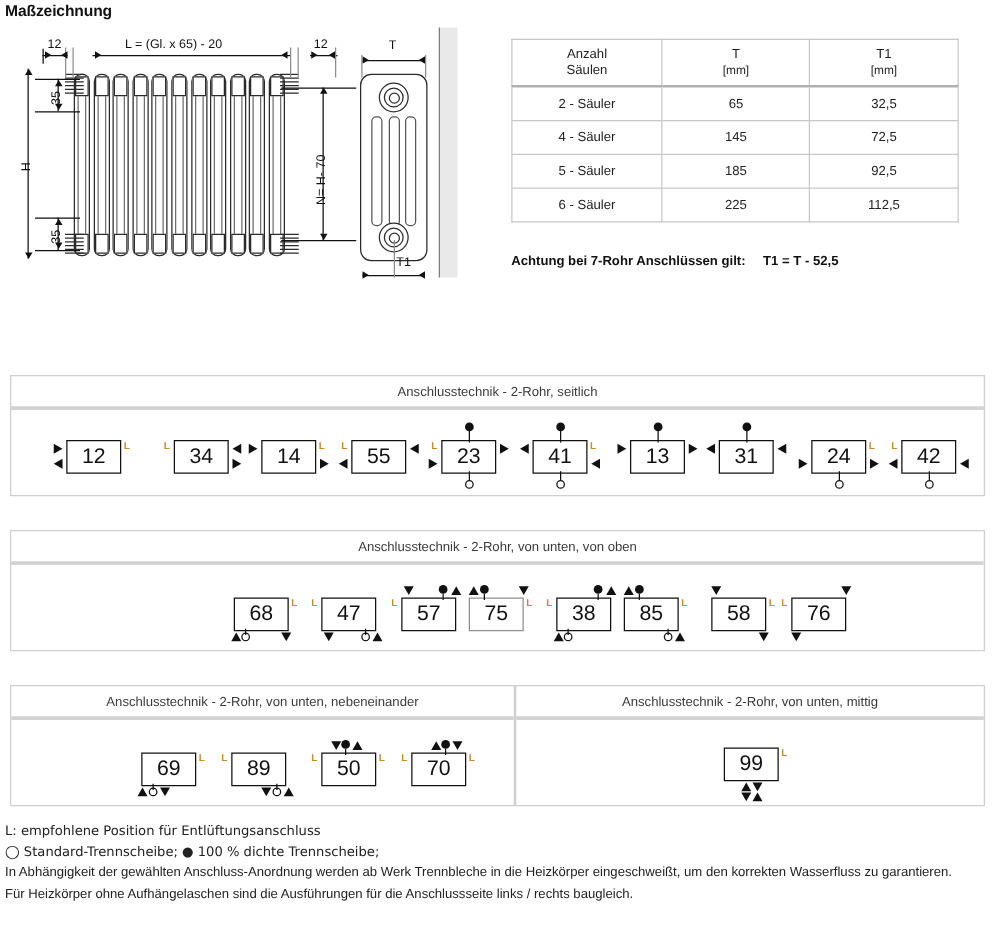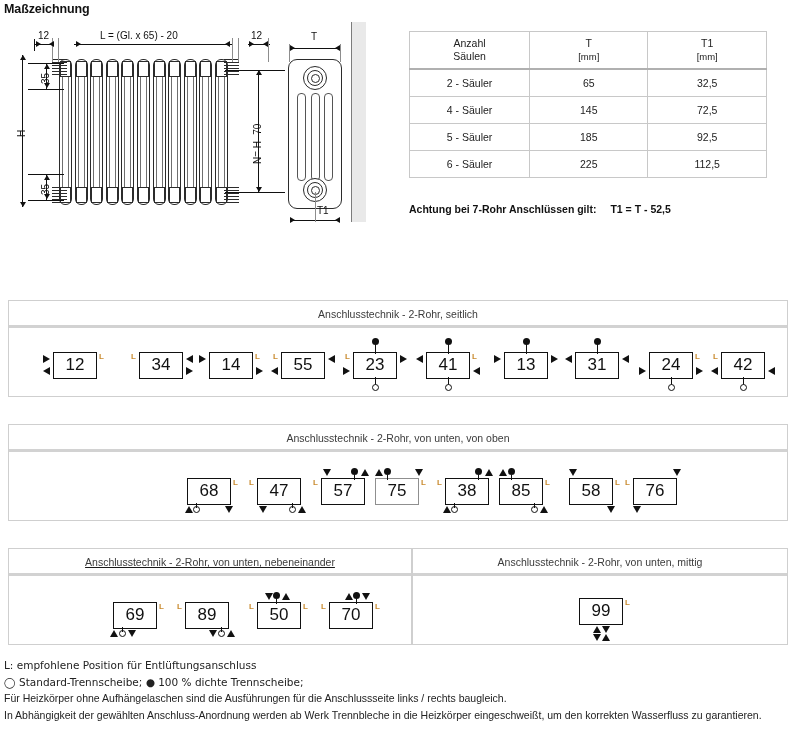--- a/index.html
+++ b/index.html
@@ -77,21 +77,21 @@
   
   .panel{position:absolute;border:1px solid #cfcfcf;background:#fff;box-sizing:border-box;}
   .panel-head{
     position:relative;height:27px;line-height:27px;text-align:center;
     font-size:10.5px;color:#3b3b3b;border-bottom:3px solid #d2d2d2;box-sizing:border-box;
   }
   .panel-body{position:relative;}
 
   #panel1{left:8px;top:300px;width:780px;height:97px;}
   #panel2{left:8px;top:424px;width:780px;height:97px;}
-  #panel3a{left:8px;top:548px;width:404px;height:97px;text-decoration:underline;}
+  #panel3a{left:8px;top:548px;width:404px;height:97px;}
   #panel3b{left:412px;top:548px;width:376px;height:97px;}
 
   
   .unitbox{position:absolute;}
   .box{
     position:absolute;left:0;top:0;width:44px;height:27px;
     border:1.6px solid #111;background:#fff;box-sizing:border-box;
     text-align:center;font-size:17px;line-height:24px;color:#111;
     font-family:"Liberation Sans",sans-serif;
   }
@@ -533,17 +533,17 @@
           <div class="tDn" style="left: 23px; top: 28px;"></div>
           <div class="tDn" style="left: 14px; top: 36px;"></div>
           <div class="tUp" style="left: 23px; top: 36px;"></div>
         </div>
       </div>
   </div>
 
   <div id="footnotes">
     <div class="fn gly">L: empfohlene Position für Entlüftungsanschluss</div>
     <div class="fn gly">◯ Standard-Trennscheibe; ● 100 % dichte Trennscheibe;</div>
+    <div class="fn">In Abhängigkeit der gewählten Anschluss-Anordnung werden ab Werk Trennbleche in die Heizkörper eingeschweißt, um den korrekten Wasserfluss zu garantieren.</div>
     <div class="fn">Für Heizkörper ohne Aufhängelaschen sind die Ausführungen für die Anschlussseite links / rechts baugleich.</div>
-    <div class="fn">In Abhängigkeit der gewählten Anschluss-Anordnung werden ab Werk Trennbleche in die Heizkörper eingeschweißt, um den korrekten Wasserfluss zu garantieren.</div>
   </div>
 
 </div>
 
 </body></html>

